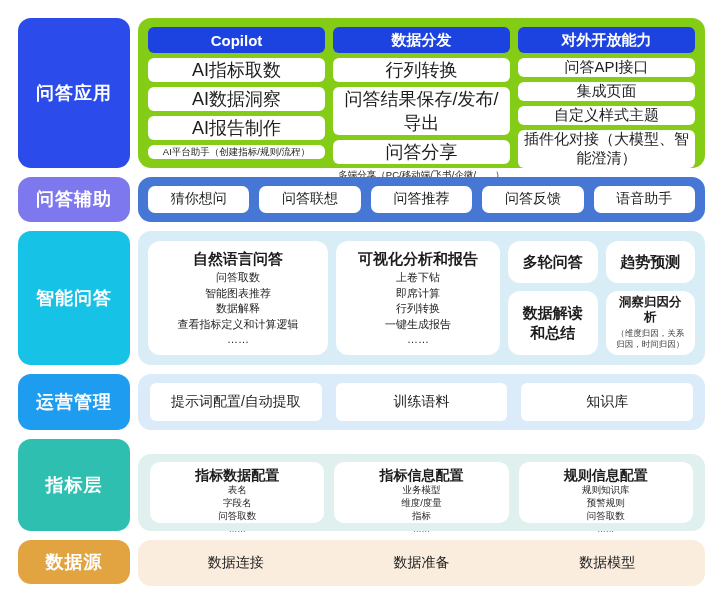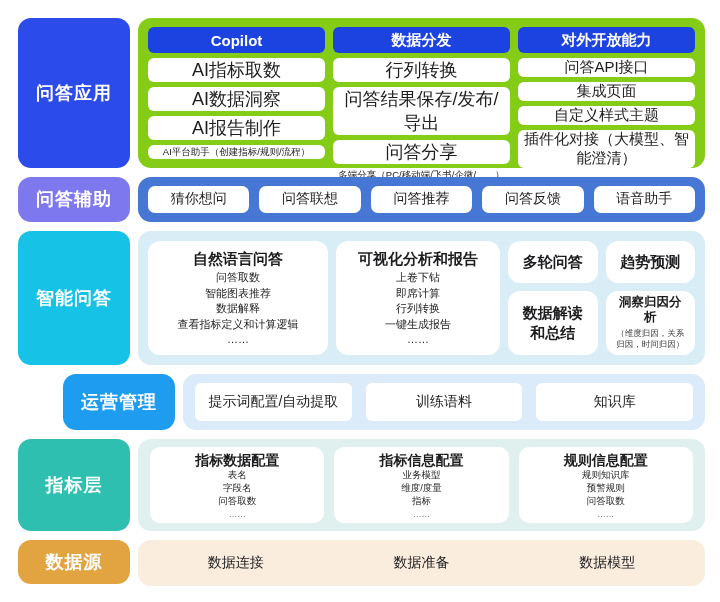--- a/index.html
+++ b/index.html
@@ -7,21 +7,21 @@
     width:720px;height:602px;box-sizing:border-box;
     padding:18px 15px 18px 18px;
     display:flex;flex-direction:column;gap:9px;
     font-family:"Liberation Sans","DejaVu Sans",sans-serif;
     color:#1d1d1f;
   }
   .row{display:flex;gap:8px;}
   .row-apps{height:150px;}
   .row-assist{height:48px;}
   .row-qa{height:134px;}
-  .row-ops{height:60px;margin-left:45px;}
+  .row-ops{height:60px;}
   .row-metrics{height:92px;}
   .row-source{height:44px;}
 
   .label{
     flex:0 0 112px;border-radius:13px;
     display:flex;align-items:center;justify-content:center;
     color:#fff;font-weight:bold;font-size:18px;letter-spacing:1px;
   }
   .label-apps{background:#2B4BEB;}
   .label-assist{background:#7E78EE;}
@@ -69,21 +69,21 @@
     font-weight:bold;font-size:15px;text-align:center;padding:4px 8px;box-sizing:border-box;line-height:1.3;
   }
   .qa-attrib-title{font-weight:bold;font-size:12.5px;line-height:1.25;}
   .qa-attrib-note{font-size:8.5px;font-weight:normal;color:#444;line-height:1.35;margin-top:2px;}
 
   
   .body-ops{background:#DBEBF9;padding:9px 12px;display:flex;gap:14px;}
   .ops-btn{flex:1;background:#fff;border-radius:6px;display:flex;align-items:center;justify-content:center;font-size:14px;}
 
   
-  .body-metrics{background:#DFF0EE;padding:8px 12px;display:flex;gap:10px;}
+  .body-metrics{background:#DFF0EE;padding:8px 12px;display:flex;gap:10px;margin-top:15px;}
   .metric-card{flex:1;background:#fff;border-radius:10px;text-align:center;padding:4px 4px;box-sizing:border-box;}
   .metric-title{font-weight:bold;font-size:14px;line-height:1.3;}
   .metric-line{font-size:9.5px;line-height:1.35;}
   .metric-line.dots{color:#666;font-size:8.5px;margin-top:1px;}
 
   
   .body-source{background:#FAEDDD;padding:23px 12px;display:flex;gap:14px;}
   .source-btn{flex:1;background:#fff;border-radius:6px;display:flex;align-items:center;justify-content:center;font-size:14px;}
 </style>
 </head>

